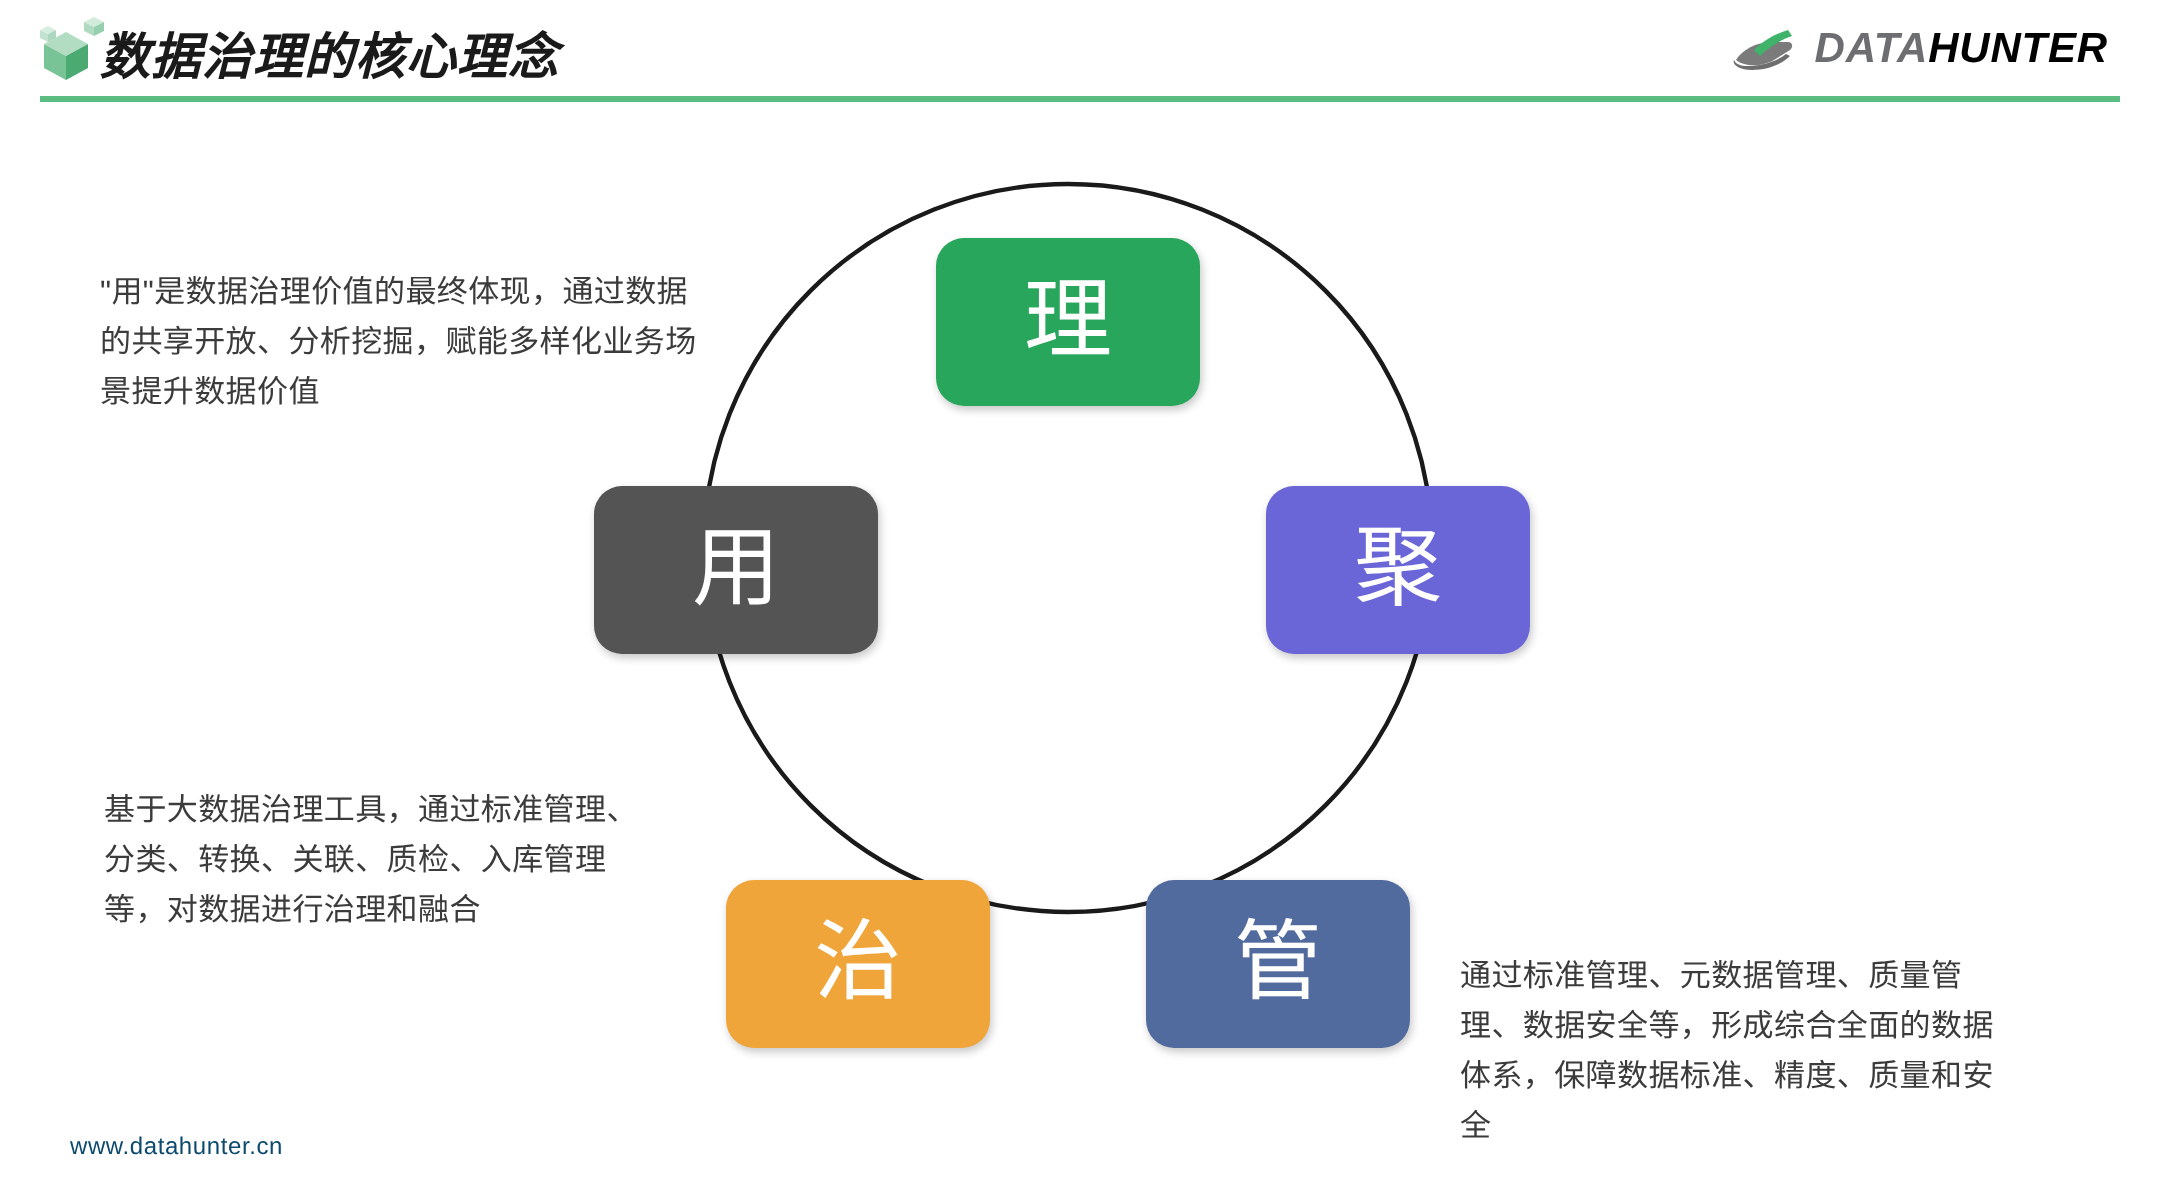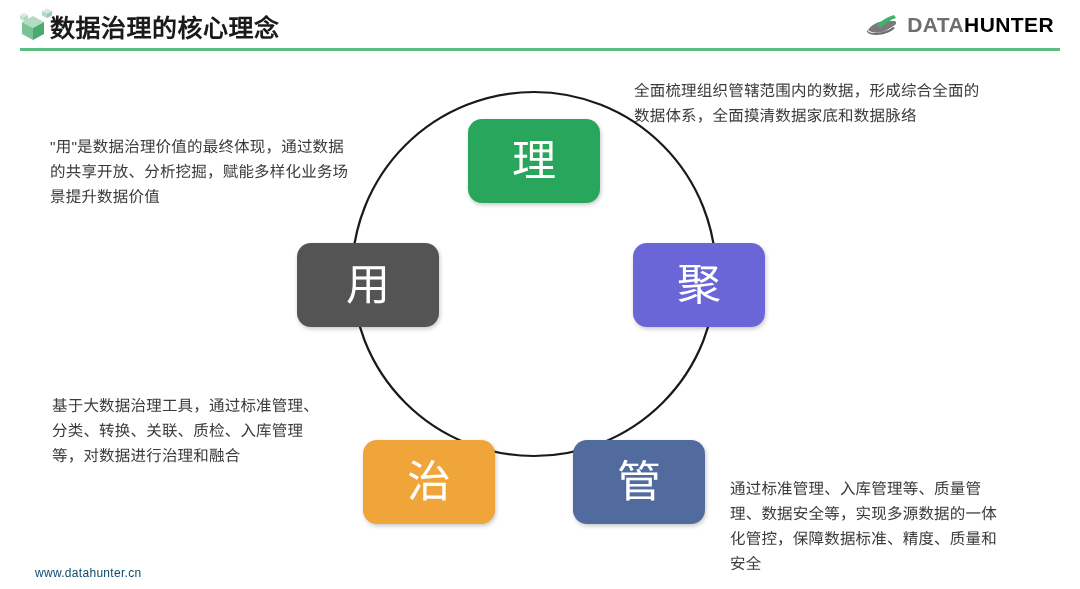--- a/index.html
+++ b/index.html
@@ -16,21 +16,21 @@
     width: 1080px;
     height: 589px;
     background: #ffffff;
     overflow: hidden;
   }
 
   
   #header-bar {
     position: absolute;
     left: 0; top: 0;
-    width: 1080px; height: 52px;
+    width: 1080px; height: 52px; font-style: italic;
   }
   #cube-icon {
     position: absolute;
     left: 16px; top: 7px;
     width: 40px; height: 36px;
   }
   #page-title {
     position: absolute;
     left: 50px; top: 8px;
     font-size: 25px;
@@ -168,20 +168,19 @@
   <div class="node" id="node-guan">
     <span>管</span>
   </div>
   <div class="node" id="node-zhi">
     <span>治</span>
   </div>
   <div class="node" id="node-yong">
     <span>用</span>
   </div>
 
-  <div class="caption" id="cap-li">全面梳理组织管辖范围内的数据，形成综合全面的数据体系，全面摸清数据家底和数据脉络</div>
-  <div class="caption" id="cap-guan">通过标准管理、入库管理等、质量管理、数据安全等，实现多源数据的一体化管控，保障数据标准、精度、质量和安全</div>
+  <div class="caption" id="cap-guan">通过标准管理、元数据管理、质量管理、数据安全等，形成综合全面的数据体系，保障数据标准、精度、质量和安全</div>
   <div class="caption" id="cap-zhi">基于大数据治理工具，通过标准管理、分类、转换、关联、质检、入库管理等，对数据进行治理和融合</div>
   <div class="caption" id="cap-yong">"用"是数据治理价值的最终体现，通过数据的共享开放、分析挖掘，赋能多样化业务场景提升数据价值</div>
 
   <div id="footer-url">www.datahunter.cn</div>
 
 </div>
 
 </body></html>

